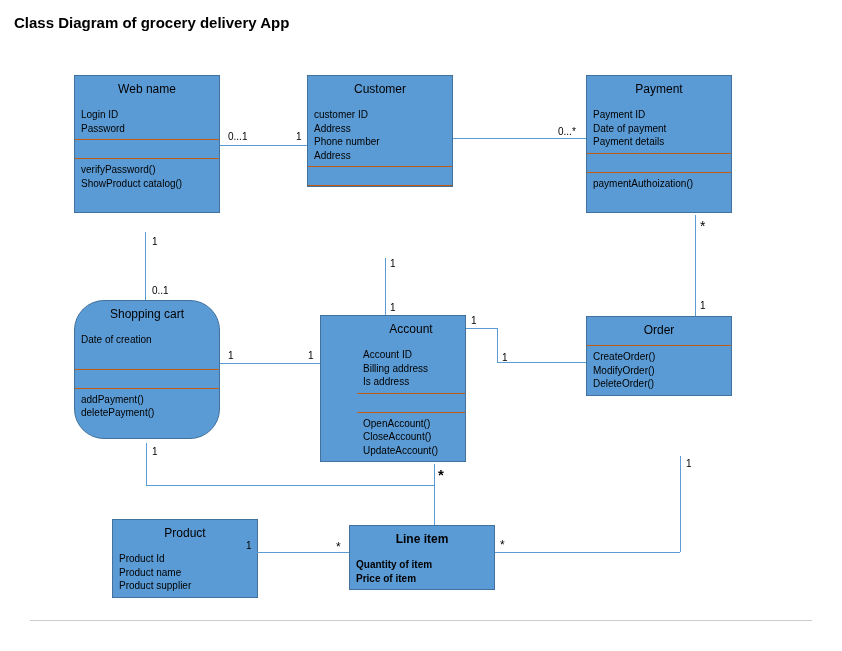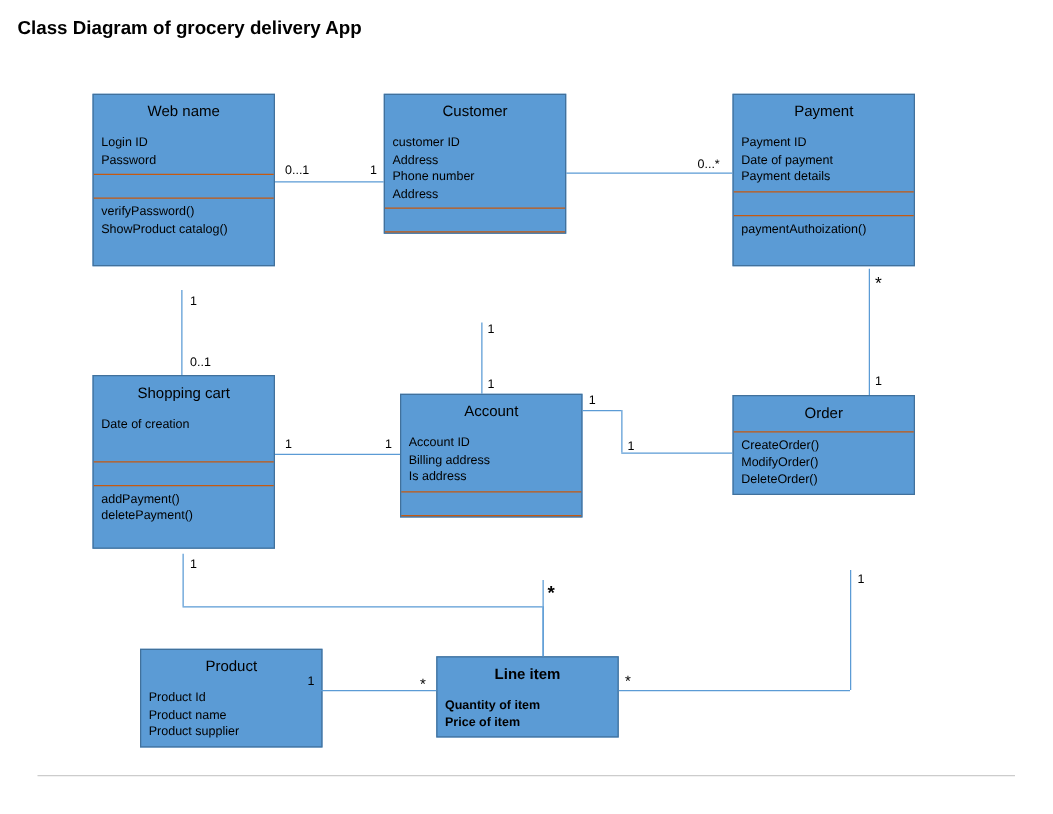--- a/index.html
+++ b/index.html
@@ -105,46 +105,51 @@
   </div>
   <div class="divider"></div>
   <div style="height:18px;"></div>
   <div class="divider"></div>
   <div class="section">
     <div>paymentAuthoization()</div>
   </div>
   <div style="height:18px;"></div>
 </div>
 
-<div class="class-box" style="left:74px; top:300px; width:146px;">
+<div class="class-box" style="left:74px; top:300px; width:146px;border-radius:30px;">
   <div class="class-name">Shopping cart</div>
   <div class="section">
     <div>Date of creation</div>
   </div>
   <div style="height:18px;"></div>
   <div class="divider"></div>
   <div style="height:18px;"></div>
   <div class="divider"></div>
   <div class="section">
     <div>addPayment()</div>
     <div>deletePayment()</div>
   </div>
   <div style="height:14px;"></div>
 </div>
 
-<div class="class-box" style="left:320px; top:315px; width:146px;">
+<div class="class-box" style="left:320px; top:315px; width:146px;padding-left:36px;">
   <div class="class-name">Account</div>
   <div class="section">
     <div>Account ID</div>
     <div>Billing address</div>
     <div>Is address</div>
   </div>
   <div class="divider"></div>
   <div style="height:18px;"></div>
   <div class="divider"></div>
+  <div class="section">
+    <div>OpenAccount()</div>
+    <div>CloseAccount()</div>
+    <div>UpdateAccount()</div>
+  </div>
 </div>
 
 <div class="class-box" style="left:586px; top:316px; width:146px;">
   <div class="class-name">Order</div>
   <div class="divider"></div>
   <div class="section">
     <div>CreateOrder()</div>
     <div>ModifyOrder()</div>
     <div>DeleteOrder()</div>
   </div>

